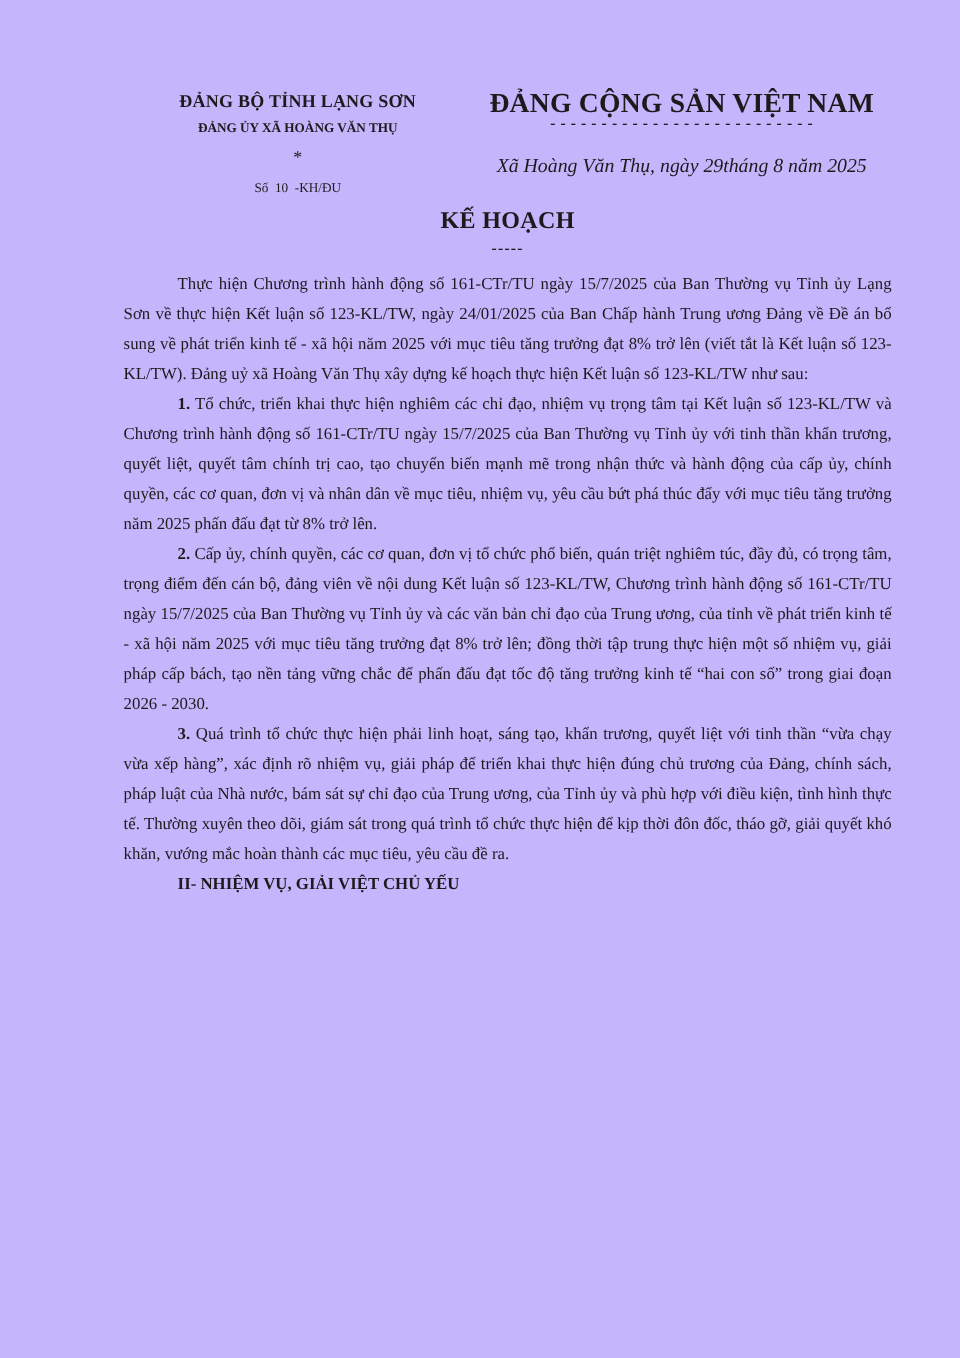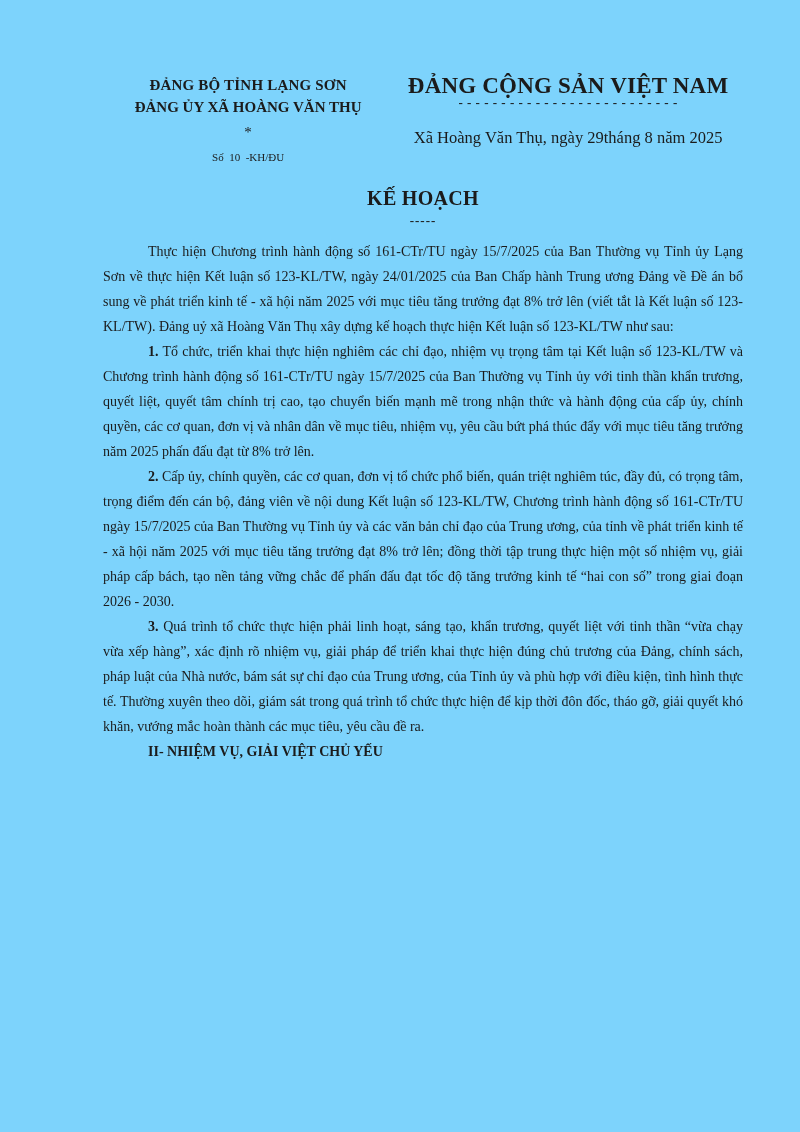--- a/index.html
+++ b/index.html
@@ -3,35 +3,35 @@
 <meta charset="utf-8">
 <style>
   * { margin: 0; padding: 0; box-sizing: border-box; }
   html, body { background: #e9e9e9; }
   body { font-family: "Liberation Serif", "DejaVu Serif", serif; color: #1b1b1b; }
   .page {
     position: relative;
     width: 800px;
     height: 1132px;
     margin: 0 auto;
-    background: #7dd3fc;
+    background: #c4b5fd;
     padding: 74px 57px 0 103px;
     overflow: hidden;
   }
   .header { display: flex; align-items: flex-start; }
   .header-left { width: 292px; text-align: center; }
   .org-parent { font-size: 15px; font-weight: bold; letter-spacing: 0.2px; line-height: 22px; }
-  .org-name   { font-size: 15px; font-weight: bold; line-height: 23px; }
+  .org-name   { font-size: 11px; font-weight: bold; line-height: 23px; }
   .star       { font-size: 15px; line-height: 18px; margin-top: 4px; }
   .doc-number { font-size: 11px; line-height: 22px; margin-top: 5px; white-space: pre; }
   .header-right { width: 352px; margin-left: auto; text-align: center; }
   .party-name { font-size: 23px; font-weight: bold; line-height: 24px; letter-spacing: 0.2px; }
   .dashes { font-size: 13px; font-weight: bold; line-height: 10px; letter-spacing: 0.5px; white-space: pre; }
-  .place-date { font-size: 16.5px; margin-top: 20px; white-space: nowrap; }
-  .title-block { text-align: center; margin-top: 17px; }
+  .place-date { font-style: italic; font-size: 16.5px; margin-top: 20px; white-space: nowrap; }
+  .title-block { text-align: center; margin-top: 3px; }
   .doc-type { font-size: 20px; font-weight: bold; letter-spacing: 0.3px; line-height: 26px; }
   .subtitle-line { font-size: 17px; font-weight: bold; line-height: 25px; }
   .subtitle-line:first-of-type { margin-top: 6px; }
   .sub-separator { font-size: 13px; font-weight: bold; letter-spacing: 1px; line-height: 16px; margin-top: 2px; }
   .doc-body { margin-top: 10px; font-size: 14px; line-height: 25px; text-align: justify; }
   .para { text-indent: 45px; }
   .section-heading { font-weight: bold; text-indent: 45px; text-align: left; }
   b.item-num { font-weight: bold; }
 </style>
 </head>

